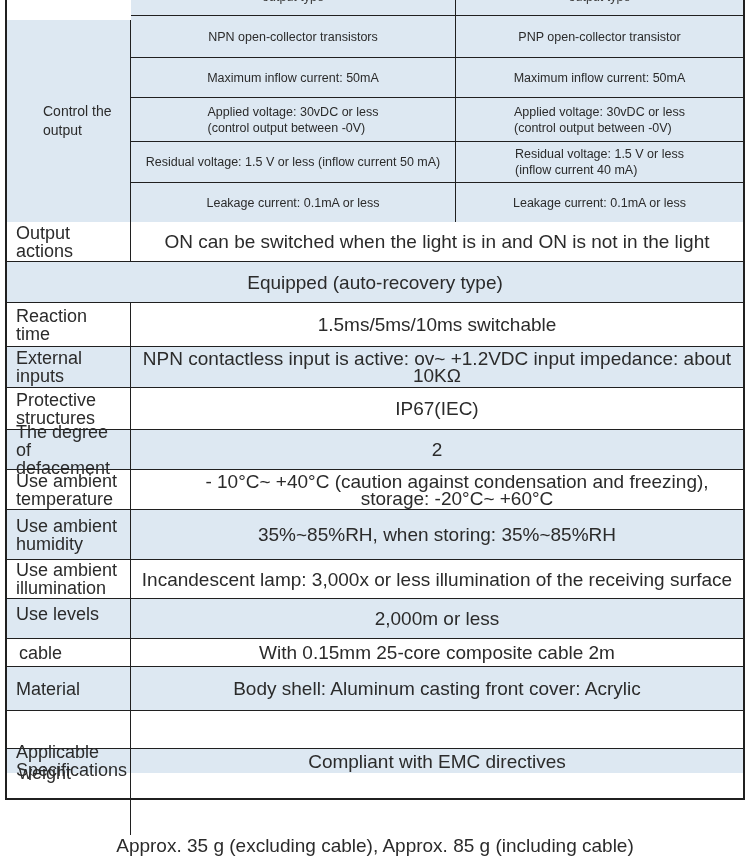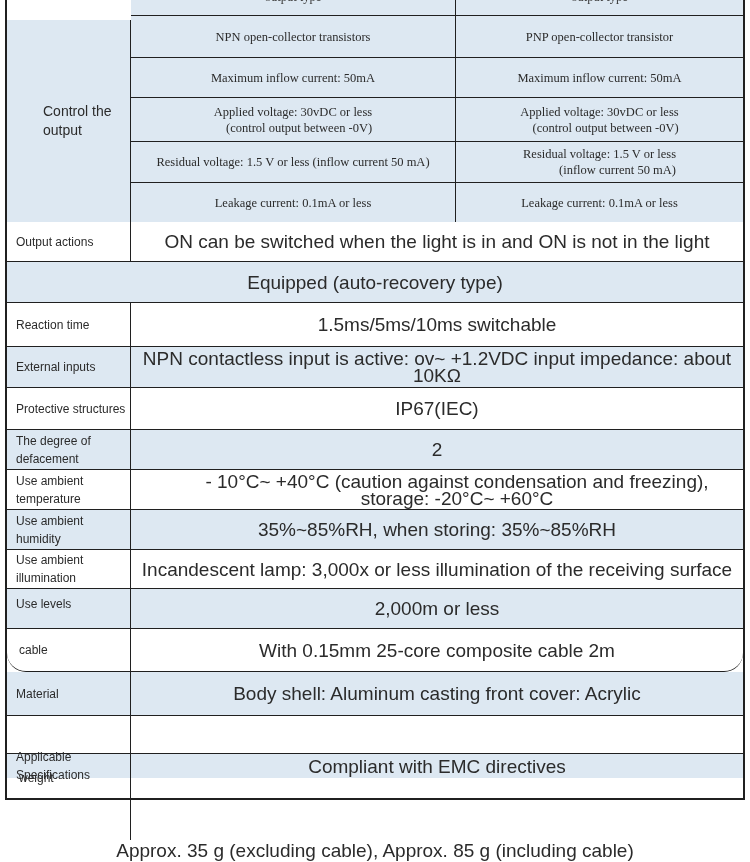--- a/index.html
+++ b/index.html
@@ -13,43 +13,43 @@
   }
 
   .row { display:flex; width:100%; border-bottom:1.5px solid #202020; }
   .row:last-child { border-bottom:none; }
 
   .label-cell {
     width:124px; flex:0 0 124px;
     border-right:1.5px solid #202020;
     display:flex; align-items:center;
     padding:2px 4px 2px 9px;
-    font-size:12px; line-height:18px;
+    font-size:18px; line-height:18px;
   }
   .value-cell {
     flex:1; display:flex; align-items:center; justify-content:center;
     text-align:center; font-size:19px; line-height:17px;
     padding:2px 6px; white-space:pre-line;
   }
 
   
   .ctrl-section { display:flex; width:100%; height:222px; }
   .ctrl-label {
     width:124px; flex:0 0 124px;
     border-right:1.5px solid #202020;
     display:flex; align-items:center;
     padding-left:36px; font-size:14px; line-height:19px;margin-top:20px;
   }
   .ctrl-body { flex:1; display:flex; flex-direction:column; }
   .ctrl-row { display:flex; width:100%; border-bottom:1.5px solid #202020; }
   .ctrl-row:last-child { border-bottom:none; }
   .ctrl-cell {
     display:flex; align-items:center; justify-content:center;
-    text-align:right; font-size:12.5px; line-height:16px;
-    padding:2px 6px; white-space:pre-line;font-family:Liberation Serif, serif;
+    text-align:left; font-size:12.5px; line-height:16px;
+    padding:2px 6px; white-space:pre-line;
   }
   .ctrl-cell.left  { width:325px; flex:0 0 325px; border-right:1.5px solid #202020; }
   .ctrl-cell.right { flex:1; }
 
   
   .clipped-row { height:16px; overflow:hidden; }
   .clipped-row .ctrl-cell { align-items:flex-start; overflow:hidden; }
   .clipped-row .clip-text {
     display:block; margin-top:-13px; font-size:12.5px; line-height:16px; color:#3a3a3a;
   }
@@ -88,21 +88,21 @@
       <div class="ctrl-row bg-blue" style="height:44px;">
         <div class="ctrl-cell left">Applied voltage: 30vDC or less
 (control output between -0V)</div>
         <div class="ctrl-cell right">Applied voltage: 30vDC or less
 (control output between -0V)</div>
       </div>
 
       <div class="ctrl-row bg-blue" style="height:41px;">
         <div class="ctrl-cell left">Residual voltage: 1.5 V or less (inflow current 50 mA)</div>
         <div class="ctrl-cell right">Residual voltage: 1.5 V or less
-(inflow current 50 mA)</div>
+(inflow current 40 mA)</div>
       </div>
 
       <div class="ctrl-row bg-blue" style="height:39px;">
         <div class="ctrl-cell left">Leakage current: 0.1mA or less</div>
         <div class="ctrl-cell right">Leakage current: 0.1mA or less</div>
       </div>
 
     </div>
   </div>
 
@@ -133,36 +133,36 @@
   <div class="row bg-blue" style="height:40px;">
     <div class="label-cell">The degree of defacement</div>
     <div class="value-cell">2</div>
   </div>
 
   <div class="row bg-white" style="height:40px;gap:40px;">
     <div class="label-cell">Use ambient temperature</div>
     <div class="value-cell">- 10°C~ +40°C (caution against condensation and freezing), storage: -20°C~ +60°C</div>
   </div>
 
-  <div class="row bg-blue" style="height:40px;">
+  <div class="row bg-blue" style="height:50px;">
     <div class="label-cell">Use ambient humidity</div>
     <div class="value-cell">35%~85%RH, when storing: 35%~85%RH</div>
   </div>
 
   <div class="row bg-white" style="height:39px;">
     <div class="label-cell">Use ambient illumination</div>
     <div class="value-cell">Incandescent lamp: 3,000x or less illumination of the receiving surface</div>
   </div>
 
   <div class="row bg-blue" style="height:40px;">
     <div class="label-cell" style="align-items:flex-start; padding-top:6px;">Use levels</div>
     <div class="value-cell">2,000m or less</div>
   </div>
 
-  <div class="row bg-white" style="height:43px;border-radius:19px;">
+  <div class="row bg-white" style="height:28px;">
     <div class="label-cell" style="padding-left:12px;">cable</div>
     <div class="value-cell">With 0.15mm 25-core composite cable 2m</div>
   </div>
 
   <div class="row bg-blue" style="height:44px;">
     <div class="label-cell">Material</div>
     <div class="value-cell">Body shell: Aluminum casting front cover: Acrylic</div>
   </div>
 
   <div class="row bg-white" style="height:38px;flex-direction:column;">

